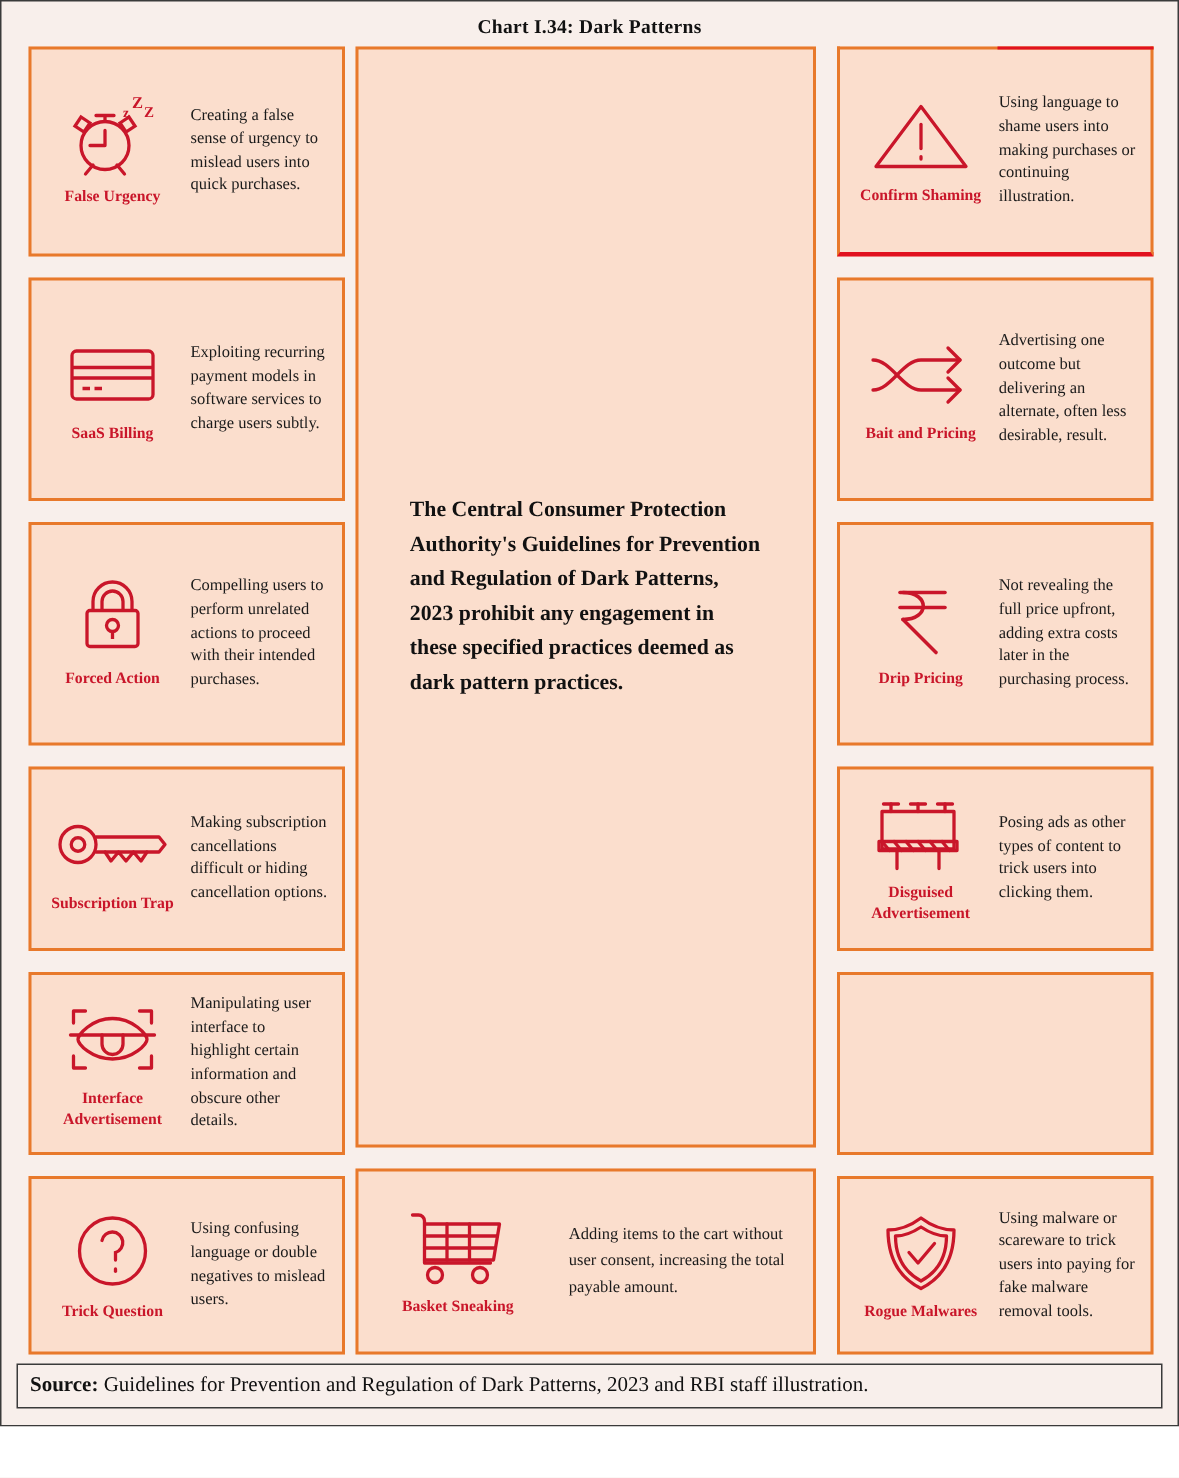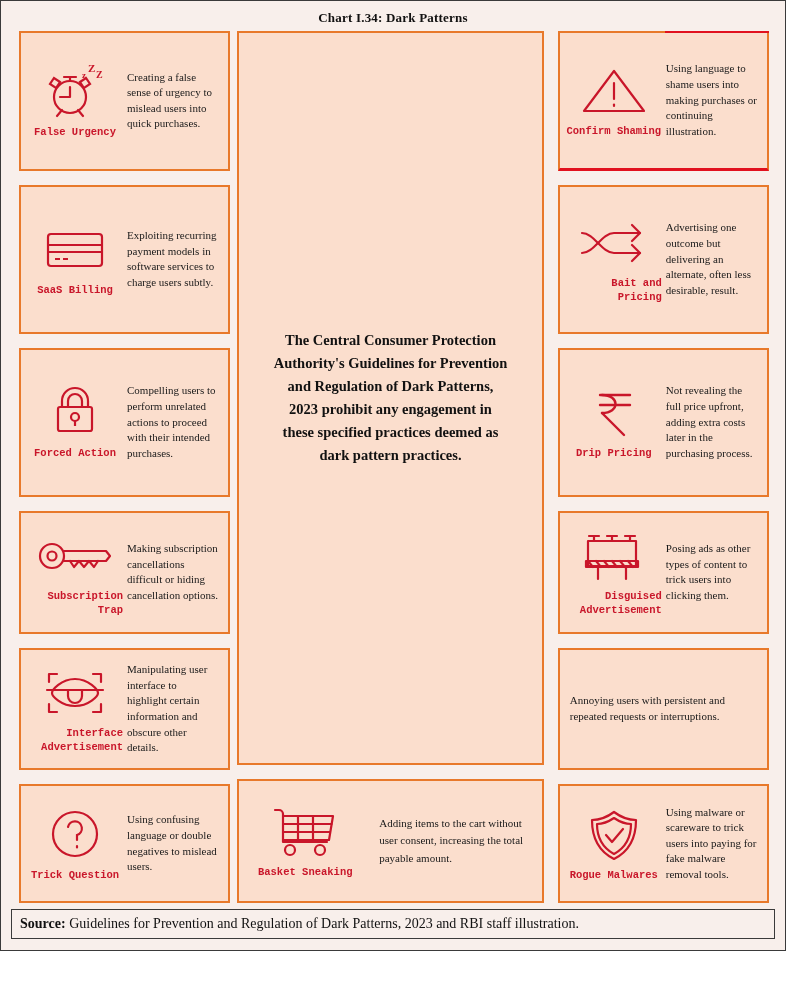--- a/index.html
+++ b/index.html
@@ -26,21 +26,21 @@
     display:flex;flex-direction:row;align-items:stretch;
     padding:8px 10px 8px 6px;margin-bottom:14px;position:relative;
   }
   .card-side{
     width:96px;min-width:96px;display:flex;flex-direction:column;
     align-items:center;justify-content:center;gap:4px;padding:2px 0;
   }
   .card-icon{display:flex;align-items:center;justify-content:center;height:58px;}
   .card-label{
     color:#c9162a;font-weight:bold;font-size:10.5px;line-height:1.35;
-    text-align:right;font-family:Liberation Mono, monospace;
+    text-align:center;font-family:Liberation Serif, serif;
   }
   .card-desc{
     flex:1;color:#1a1a1a;font-size:11px;line-height:1.42;
     display:flex;align-items:center;padding-left:4px;
     font-family:"Liberation Serif",serif;
   }
 
   
   .h-a{height:146px;}
   .h-b{height:156px;}
@@ -55,21 +55,21 @@
     content:"";position:absolute;top:-2px;right:-2px;width:50%;height:2px;
     background:#e1111f;
   }
 
   .center-panel{
     background:#fbdecd;border:2px solid #e8792b;box-sizing:border-box;
     flex:1;display:flex;align-items:center;justify-content:center;
     padding:18px 34px;margin-bottom:14px;
   }
   .center-text{
-    text-align:center;font-weight:bold;font-size:14.5px;line-height:1.58;
+    text-align:left;font-weight:bold;font-size:14.5px;line-height:1.58;
     color:#111111;font-family:"Liberation Serif",serif;
   }
   .card-wide .card-side{width:120px;min-width:120px;}
   .card-wide .card-desc{font-size:11px;padding-left:14px;line-height:1.55;}
 
   .footer{
     position:absolute;left:0;right:0;bottom:0;height:47px;box-sizing:border-box;
     padding:6px 10px 0 10px;
   }
   .footer-band{
@@ -295,21 +295,20 @@
                 <path d="M20 39 v12 M48 39 v12"></path>
               </g>
             </svg>
           </div>
           <div class="card-label">Disguised Advertisement</div>
         </div>
         <div class="card-desc">Posing ads as other types of content to trick users into clicking them.</div>
       </div>
 
       <div class="card h-e">
-        <div class="card-desc">Annoying users with persistent and repeated requests or interruptions.</div>
       </div>
 
       <div class="card h-f">
         <div class="card-side">
           <div class="card-icon">
             <svg width="60" height="56" viewBox="0 0 60 56">
               <g fill="none" stroke="#c9162a" stroke-width="2.2" stroke-linejoin="round" stroke-linecap="round">
                 <path d="M30 5 C22 11 14 13 8 13 C8 33 16 45 30 52 C44 45 52 33 52 13 C46 13 38 11 30 5 Z"></path>
                 <path d="M30 11 C24 15 18 17 13 17 C13 32 19 41 30 47 C41 41 47 32 47 17 C42 17 36 15 30 11 Z"></path>
                 <path d="M22 28 l6 7 l11 -13"></path>

